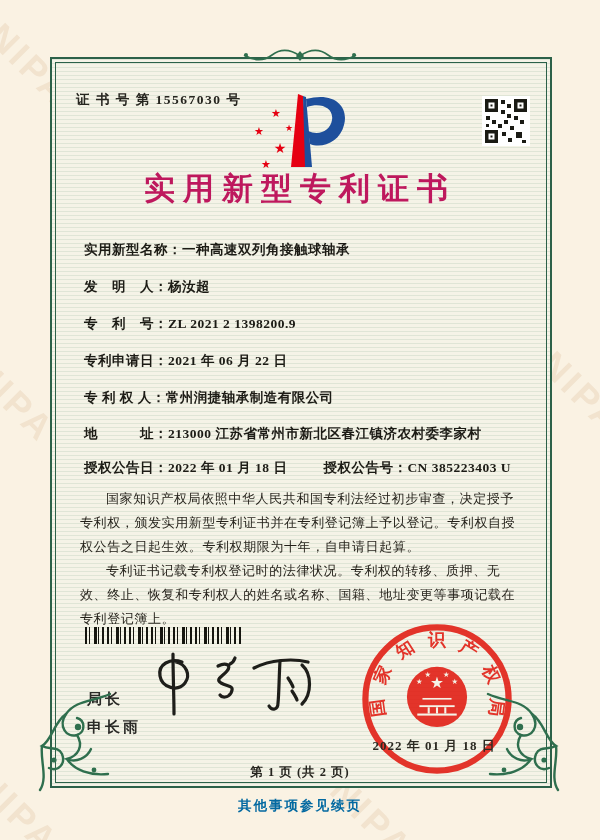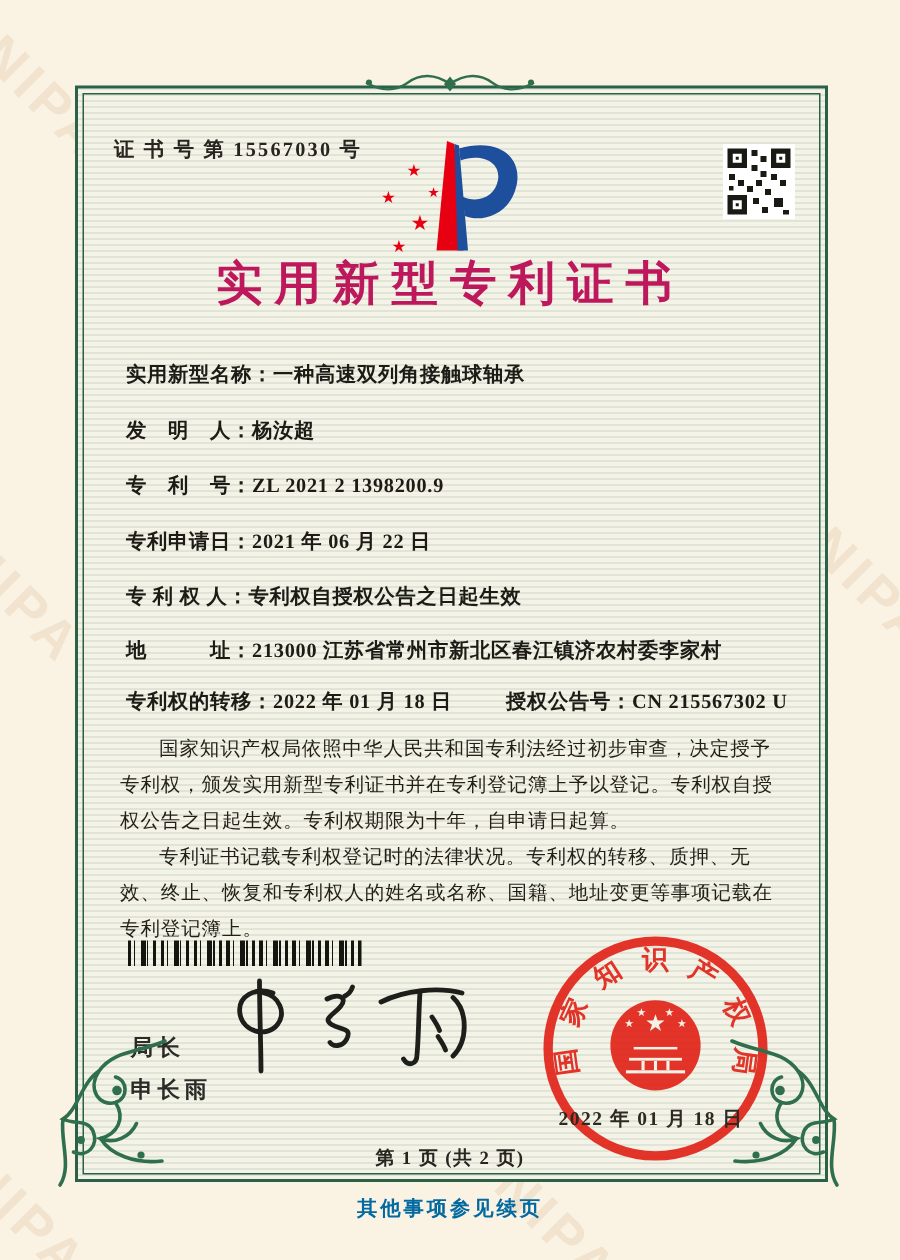--- a/index.html
+++ b/index.html
@@ -162,27 +162,27 @@
     <div class="row" style="top:241px;">
       <span>实用新型名称：</span><span>一种高速双列角接触球轴承</span>
     </div>
     <div class="row" style="top:315px;">
       <span>专　利　号：</span><span>ZL 2021 2 1398200.9</span>
     </div>
     <div class="row" style="top:352px;">
       <span>专利申请日：</span><span>2021 年 06 月 22 日</span>
     </div>
     <div class="row" style="top:389px;">
-      <span>专 利 权 人：</span><span>专利权自授权公告之日起生效</span>
+      <span>专 利 权 人：</span><span>常州润捷轴承制造有限公司</span>
     </div>
     <div class="row" style="top:425px;">
       <span>地　　　址：</span><span>213000 江苏省常州市新北区春江镇济农村委李家村</span>
     </div>
     <div class="row" style="top:459px;">
-      <span>专利权的转移：</span><span>2022 年 01 月 18 日</span><span class="pair2">授权公告号：</span><span>CN 215567302 U</span>
+      <span>授权公告日：</span><span>2022 年 01 月 18 日</span><span class="pair2">授权公告号：</span><span>CN 385223403 U</span>
     </div>
 
     <div class="body-text">
       <p>国家知识产权局依照中华人民共和国专利法经过初步审查，决定授予专利权，颁发实用新型专利证书并在专利登记簿上予以登记。专利权自授权公告之日起生效。专利权期限为十年，自申请日起算。</p>
       <p>专利证书记载专利权登记时的法律状况。专利权的转移、质押、无效、终止、恢复和专利权人的姓名或名称、国籍、地址变更等事项记载在专利登记簿上。</p>
     </div>
 
     <div class="barcode"></div>
 
     <div class="signoff">

